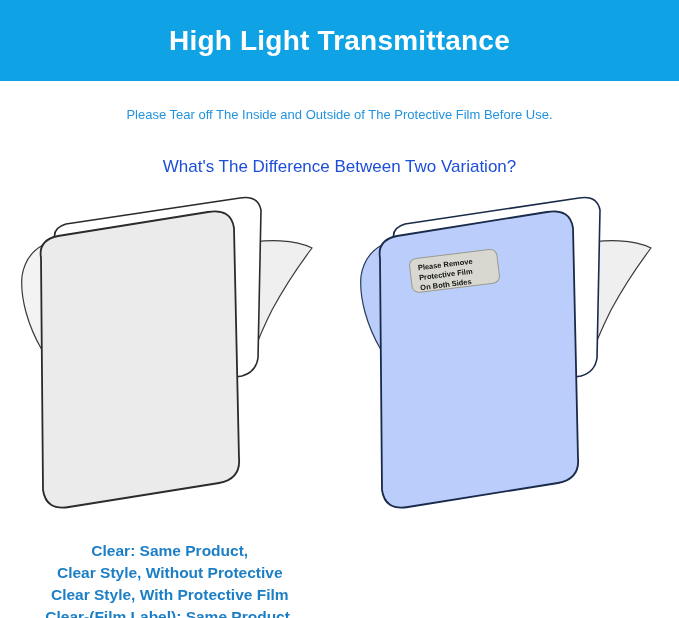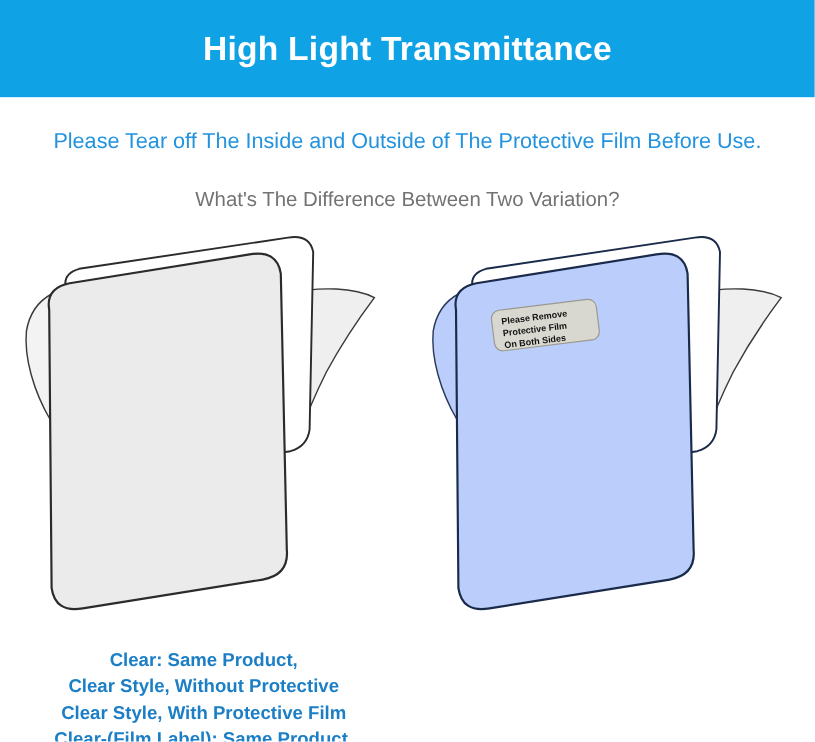--- a/index.html
+++ b/index.html
@@ -40,32 +40,32 @@
     line-height: 1;
     white-space: nowrap;
   }
   .subtitle {
     position: absolute;
     left: 0;
     top: 108px;
     width: 679px;
     text-align: center;
     color: #2393DE;
-    font-size: 18px;
+    font-size: 13px;
     font-weight: normal;
     line-height: 1.1;
     white-space: nowrap;
   }
   .question {
     position: absolute;
     left: 0;
     top: 158px;
     width: 679px;
     text-align: center;
-    color: #737373;
+    color: #1d4ed8;
     font-size: 17px;
     font-weight: normal;
     line-height: 1.1;
     white-space: nowrap;
   }
   .products {
     position: absolute;
     left: 0;
     top: 190px;
     width: 679px;

